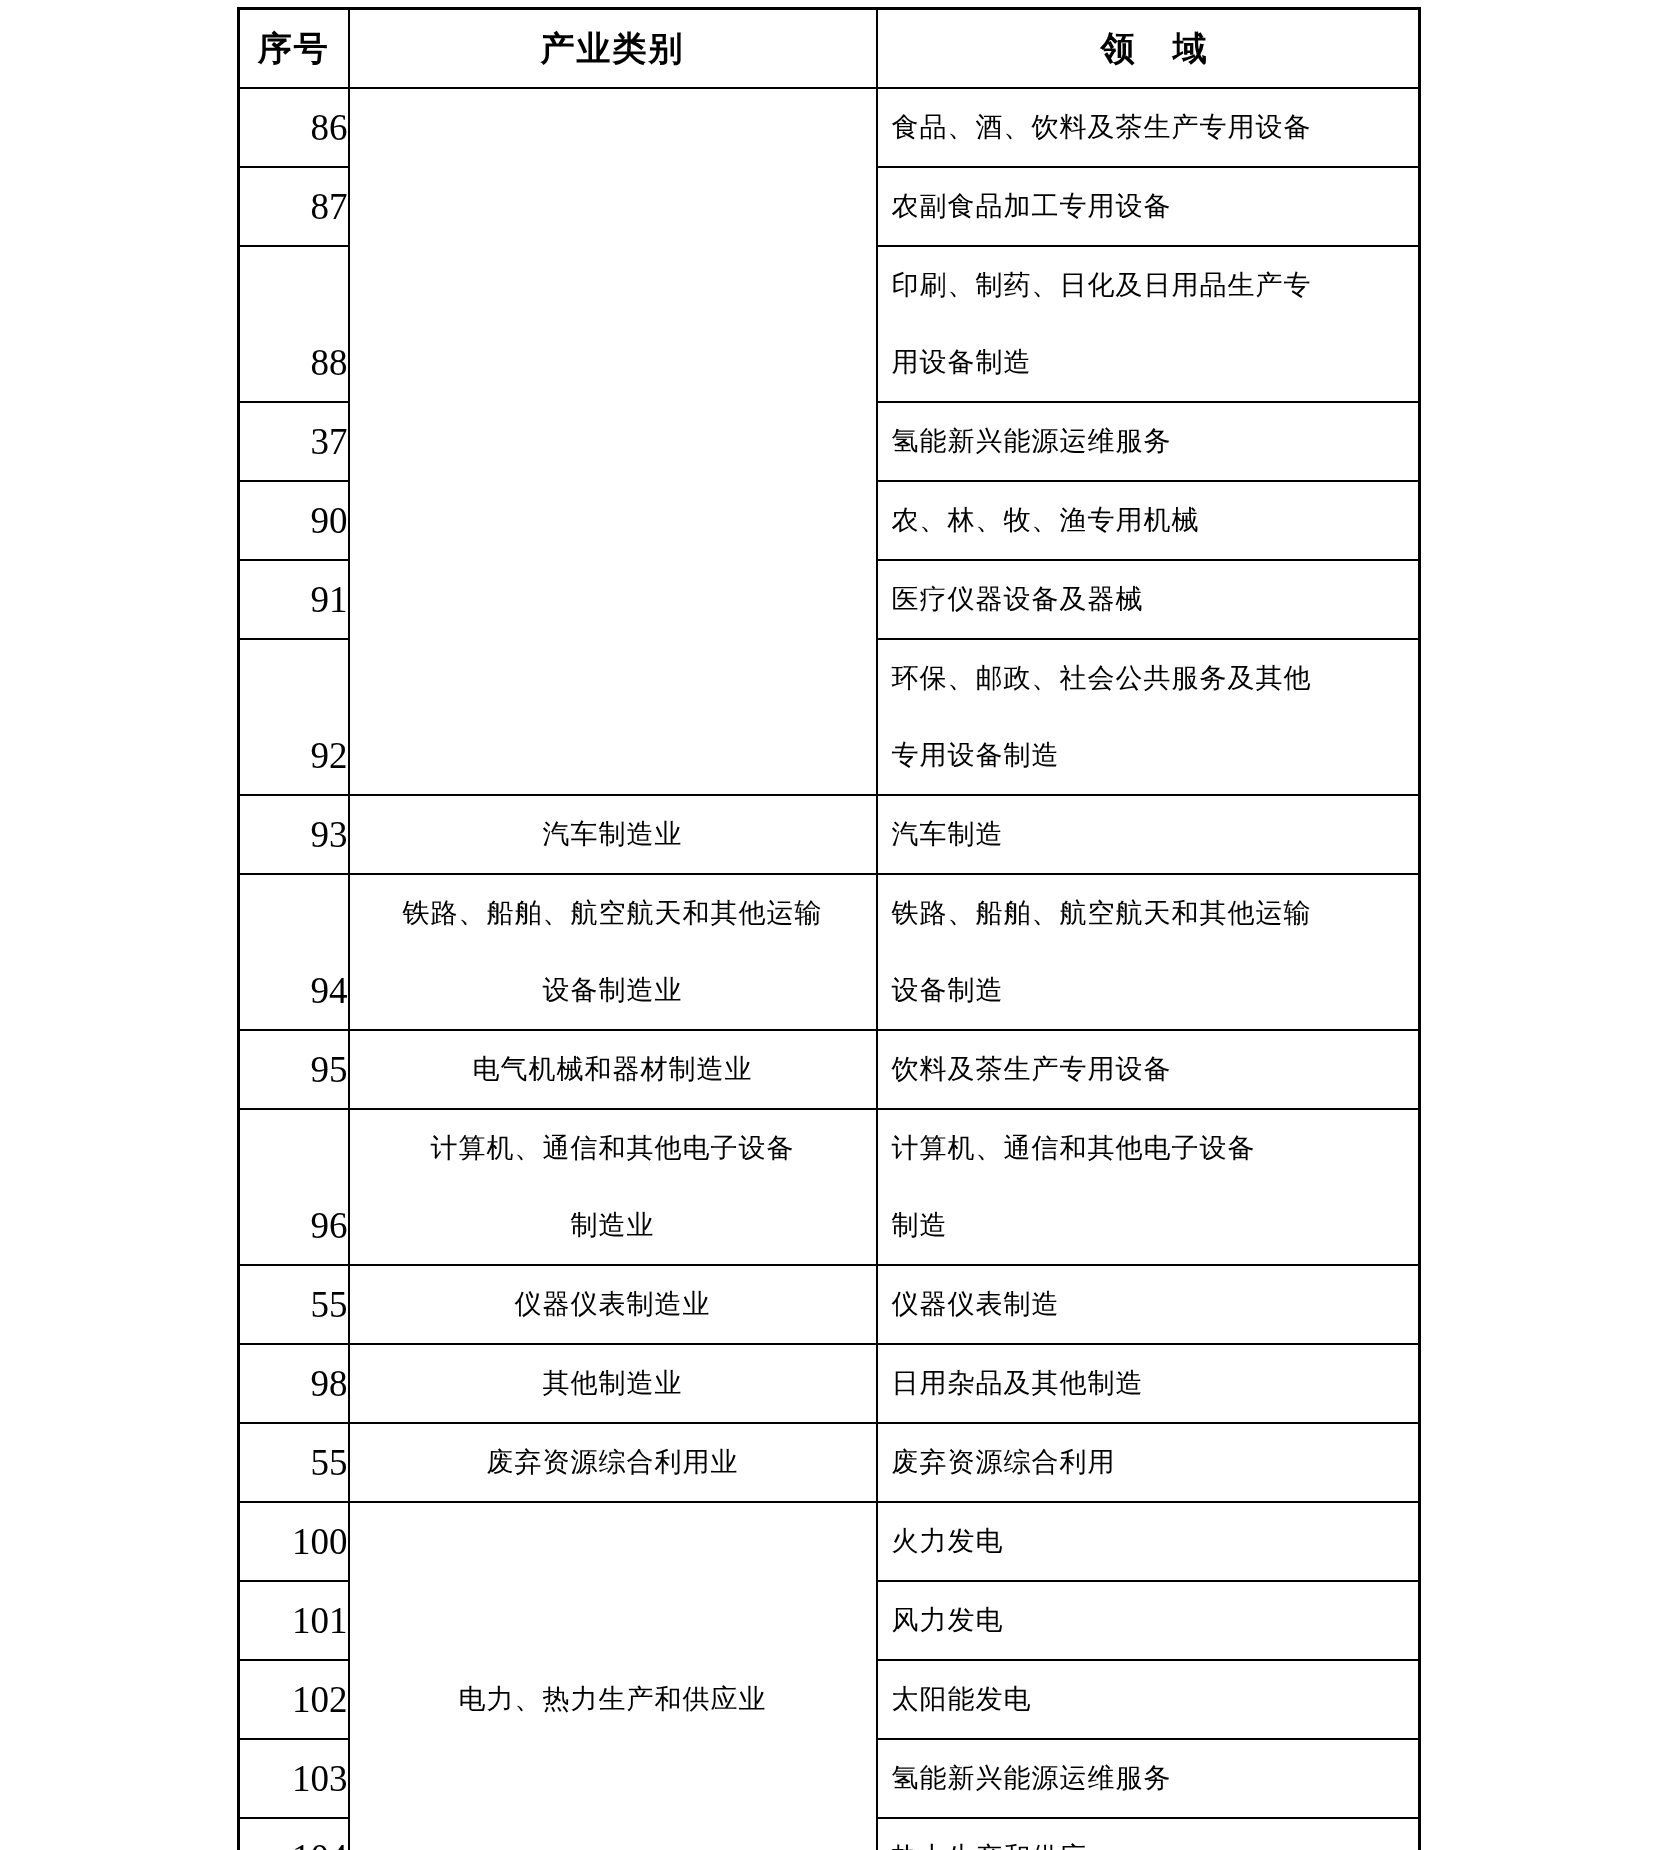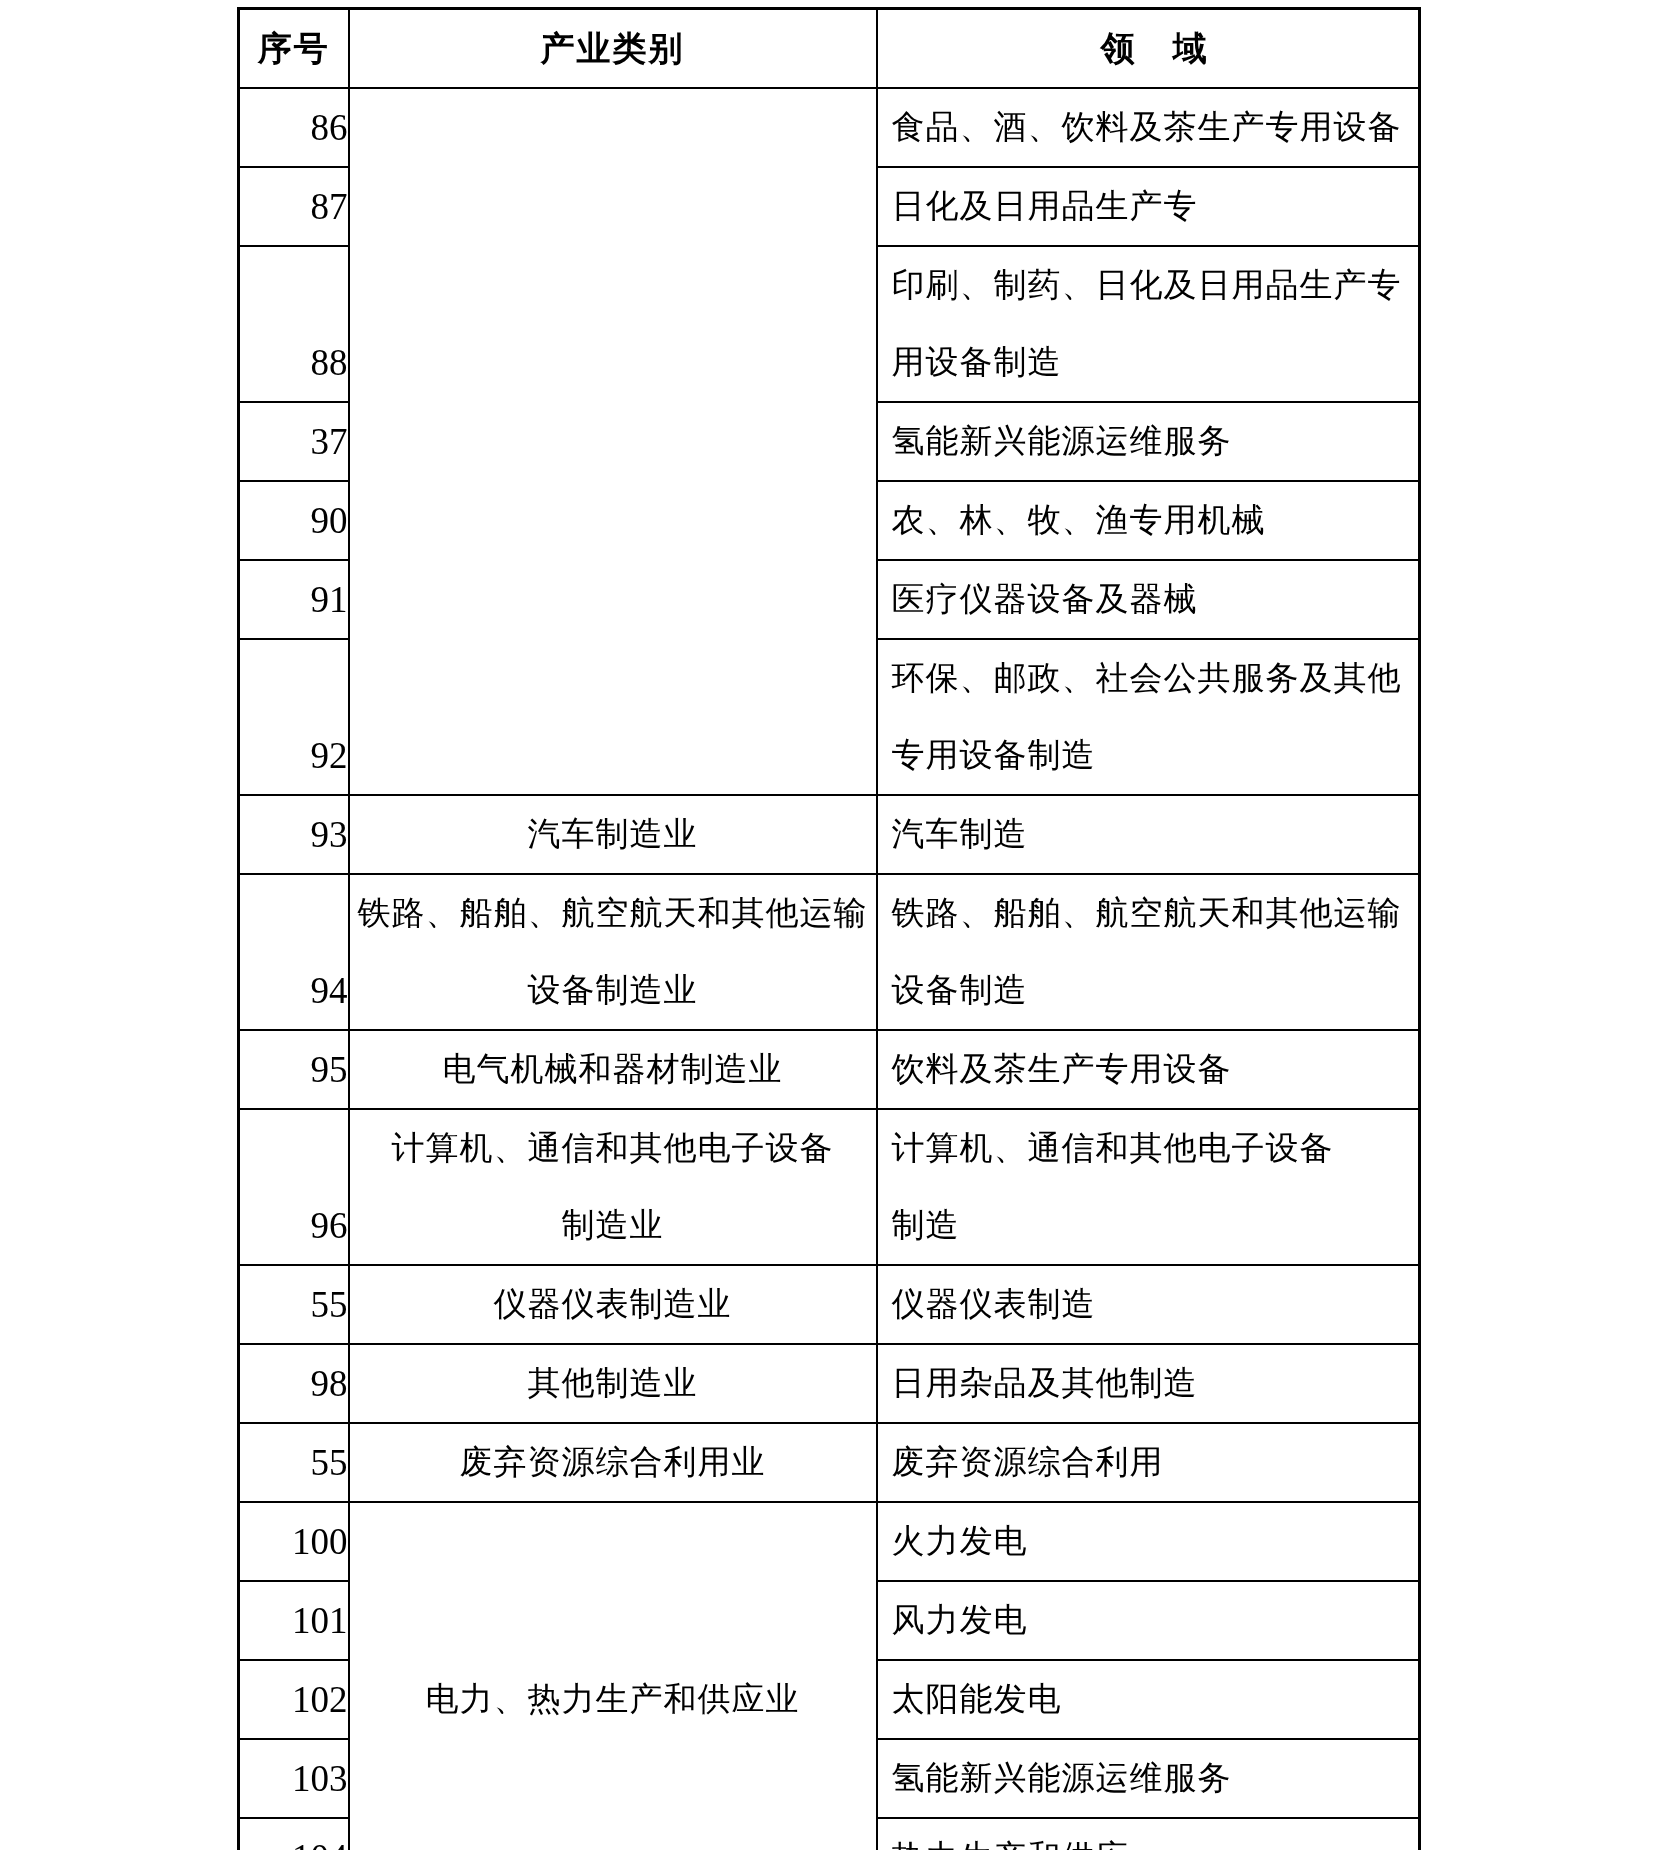--- a/index.html
+++ b/index.html
@@ -28,21 +28,21 @@
     padding: 0;
     vertical-align: bottom;
     background: #fff;
   }
   tr.r-s { height: 77px; }
   tr.r-d { height: 154px; }
 
   .line {
     height: 77px;
     line-height: 77px;
-    font-size: 33px;
+    font-size: 27px;
     letter-spacing: 1px;
     white-space: nowrap;
   }
 
   
   td.c-no { text-align: right; }
   td.c-no .line { font-size: 37px; letter-spacing: 0; }
 
   
   td.c-cat { text-align: center; margin-top: 24px; }
@@ -86,21 +86,21 @@
     <td class="c-field">
           <div class="line">食品、酒、饮料及茶生产专用设备</div>
         </td>
   </tr>
 
   <tr class="r-s">
     <td class="c-no">
           <div class="line">87</div>
         </td>
     <td class="c-field">
-          <div class="line">日化及日用品生产专</div>
+          <div class="line">农副食品加工专用设备</div>
         </td>
   </tr>
 
   <tr class="r-d">
     <td class="c-no">
           <div class="line">88</div>
         </td>
     <td class="c-field">
       <div class="line">印刷、制药、日化及日用品生产专</div>
       <div class="line">用设备制造</div>

